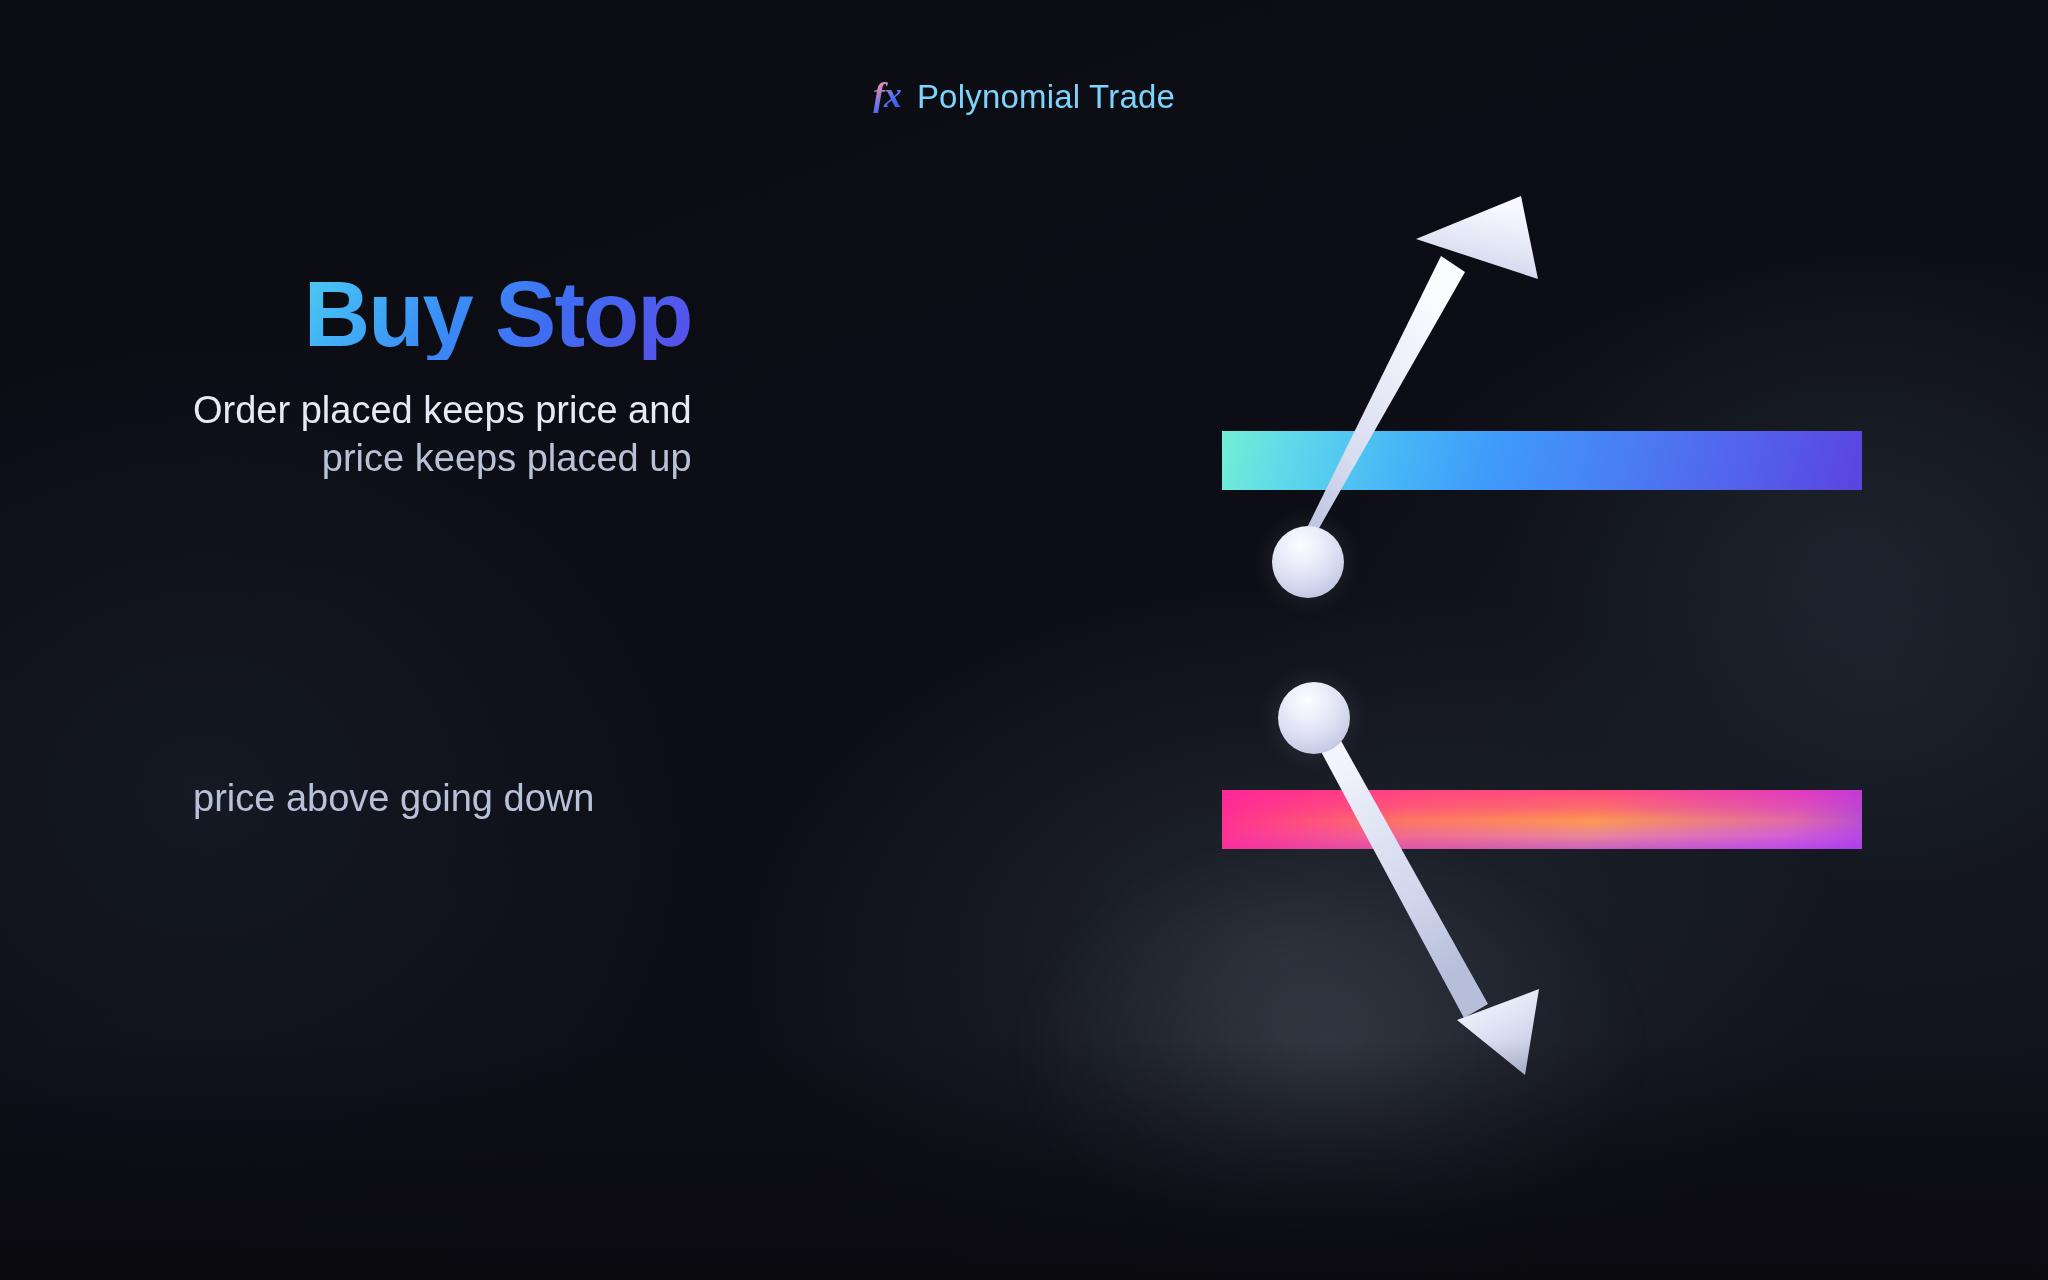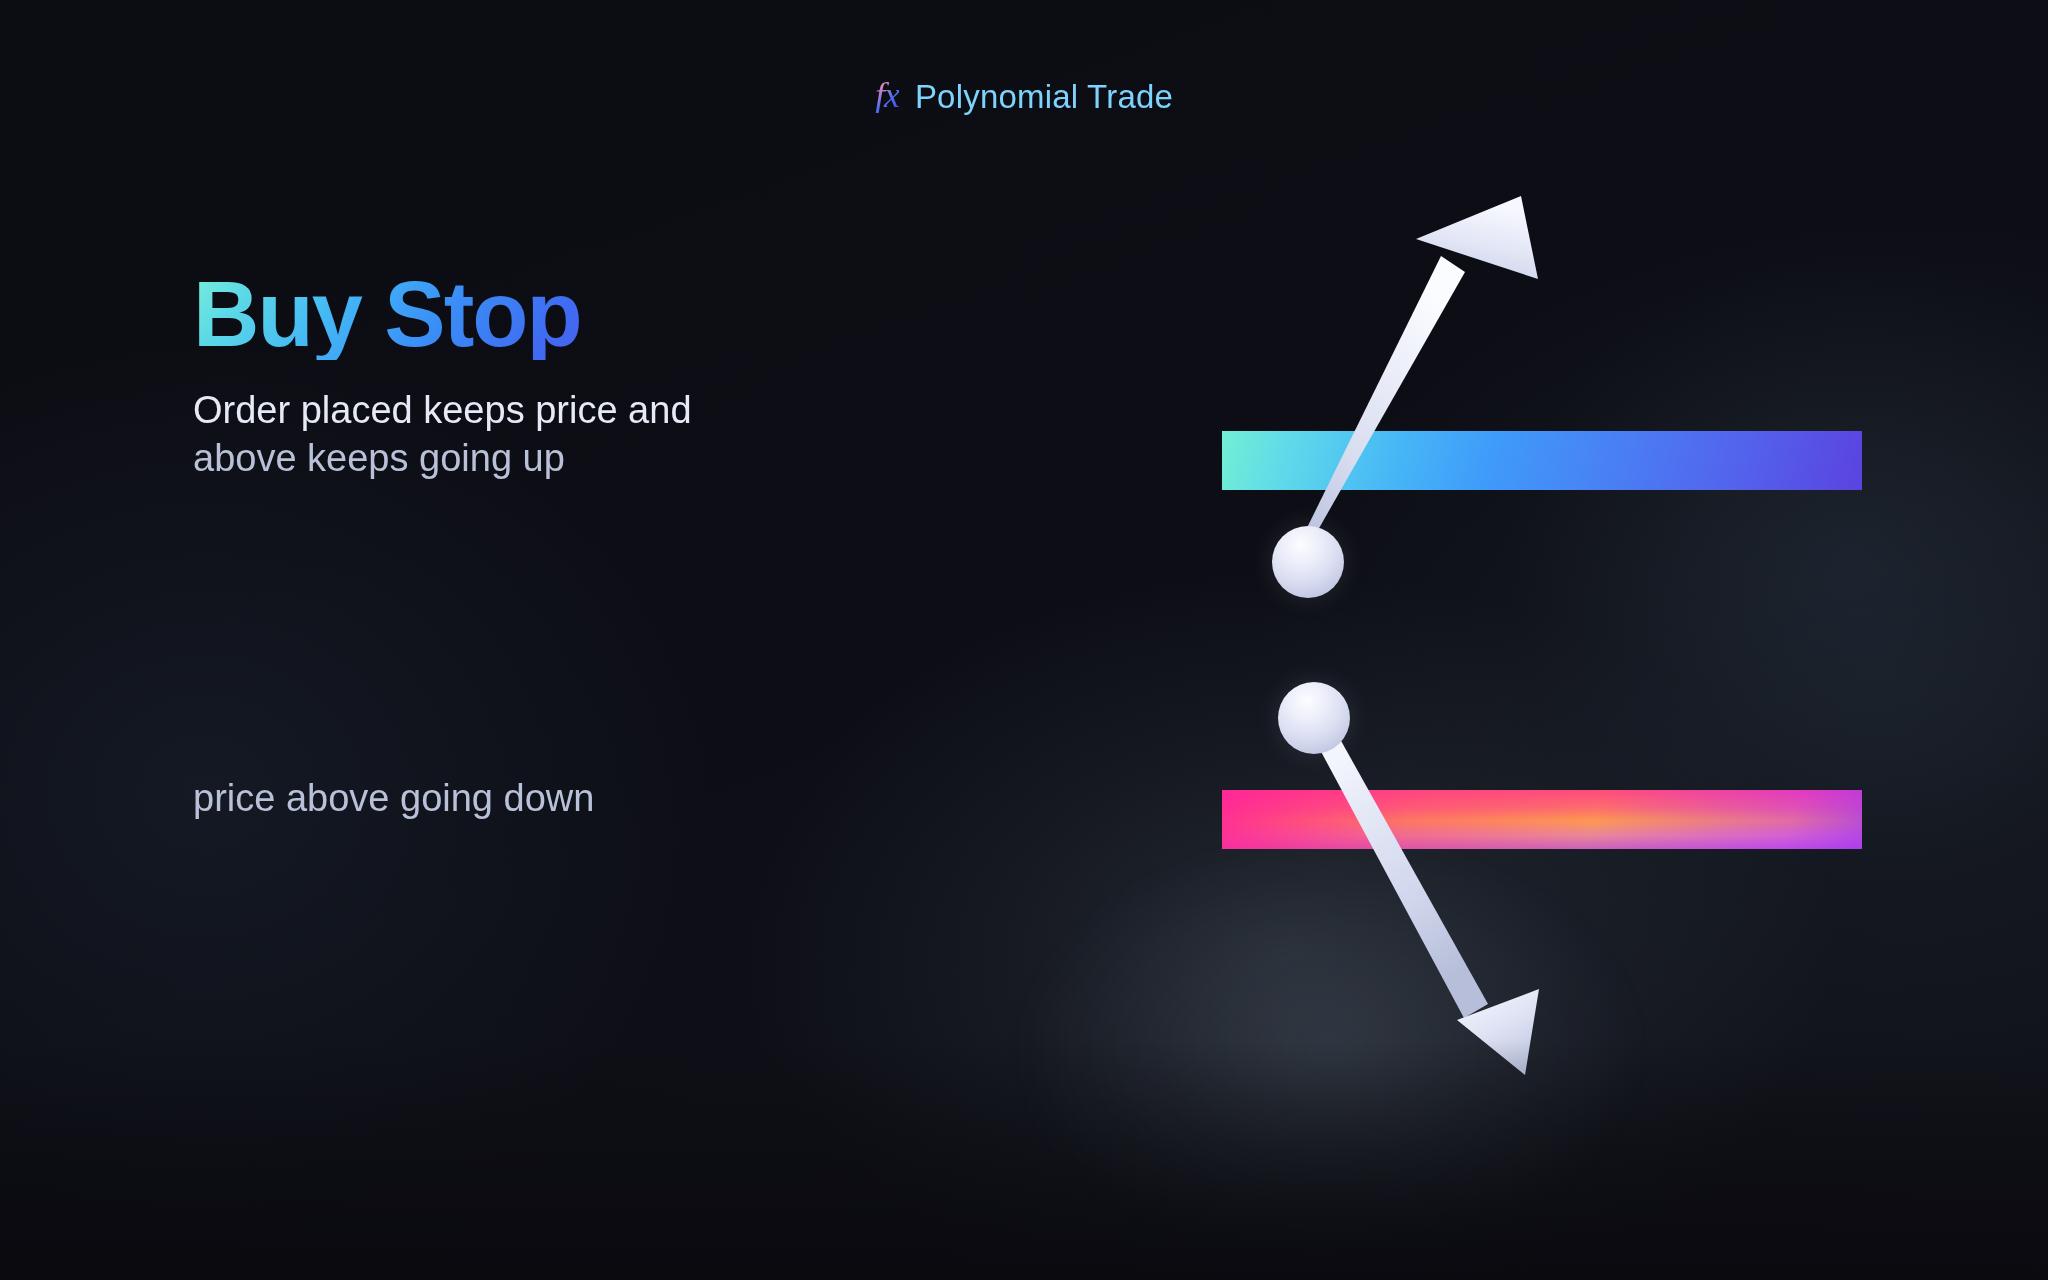--- a/index.html
+++ b/index.html
@@ -48,39 +48,39 @@
     position: absolute;
     left: 0; right: 0; top: 78px;
     display: flex;
     align-items: center;
     justify-content: center;
     gap: 16px;
   }
   .brand-fx {
     font-family: "Liberation Serif", serif;
     font-style: italic;
-    font-weight: 400;
+    font-weight: 700;
     font-size: 36px;
     letter-spacing: -1px;
     background: linear-gradient(140deg, #f6c9ad 0%, #e58fb0 22%, #5a6ff0 58%, #2b4bf2 100%);
     -webkit-background-clip: text;
     background-clip: text;
     color: transparent;
     line-height: 1;
     transform: translateY(-2px);
   }
   .brand-name {
     font-size: 33px;
     font-weight: 400;
     color: #7dd3fc;
     letter-spacing: 0.2px;
   }
 
   
-  .copy { position: absolute; left: 193px; }
+  .copy { position: absolute; left: 193px; text-align: right; }
   .copy.buy  { top: 268px; }
   .copy.sell { top: 748px; }
 
   .heading {
     font-size: 92px;
     font-weight: 700;
     line-height: 1.0;
     letter-spacing: -2px;
     background: linear-gradient(128deg,
         #7bf0d8 0%,
@@ -159,21 +159,21 @@
 
 <div class="brand">
   <span class="brand-fx">fx</span>
   <span class="brand-name">Polynomial Trade</span>
 </div>
 
 <div class="copy buy">
   <div class="heading">Buy Stop</div>
   <div class="desc">
     <span class="l1">Order placed keeps price and</span>
-    <span class="l2">above keeps going up</span>
+    <span class="l2">price keeps placed up</span>
   </div>
 </div>
 
 <div class="copy sell">
   <div class="desc">
     <span class="l2">price above going down</span>
   </div>
 </div>
 
 <div class="bar buy"></div>

